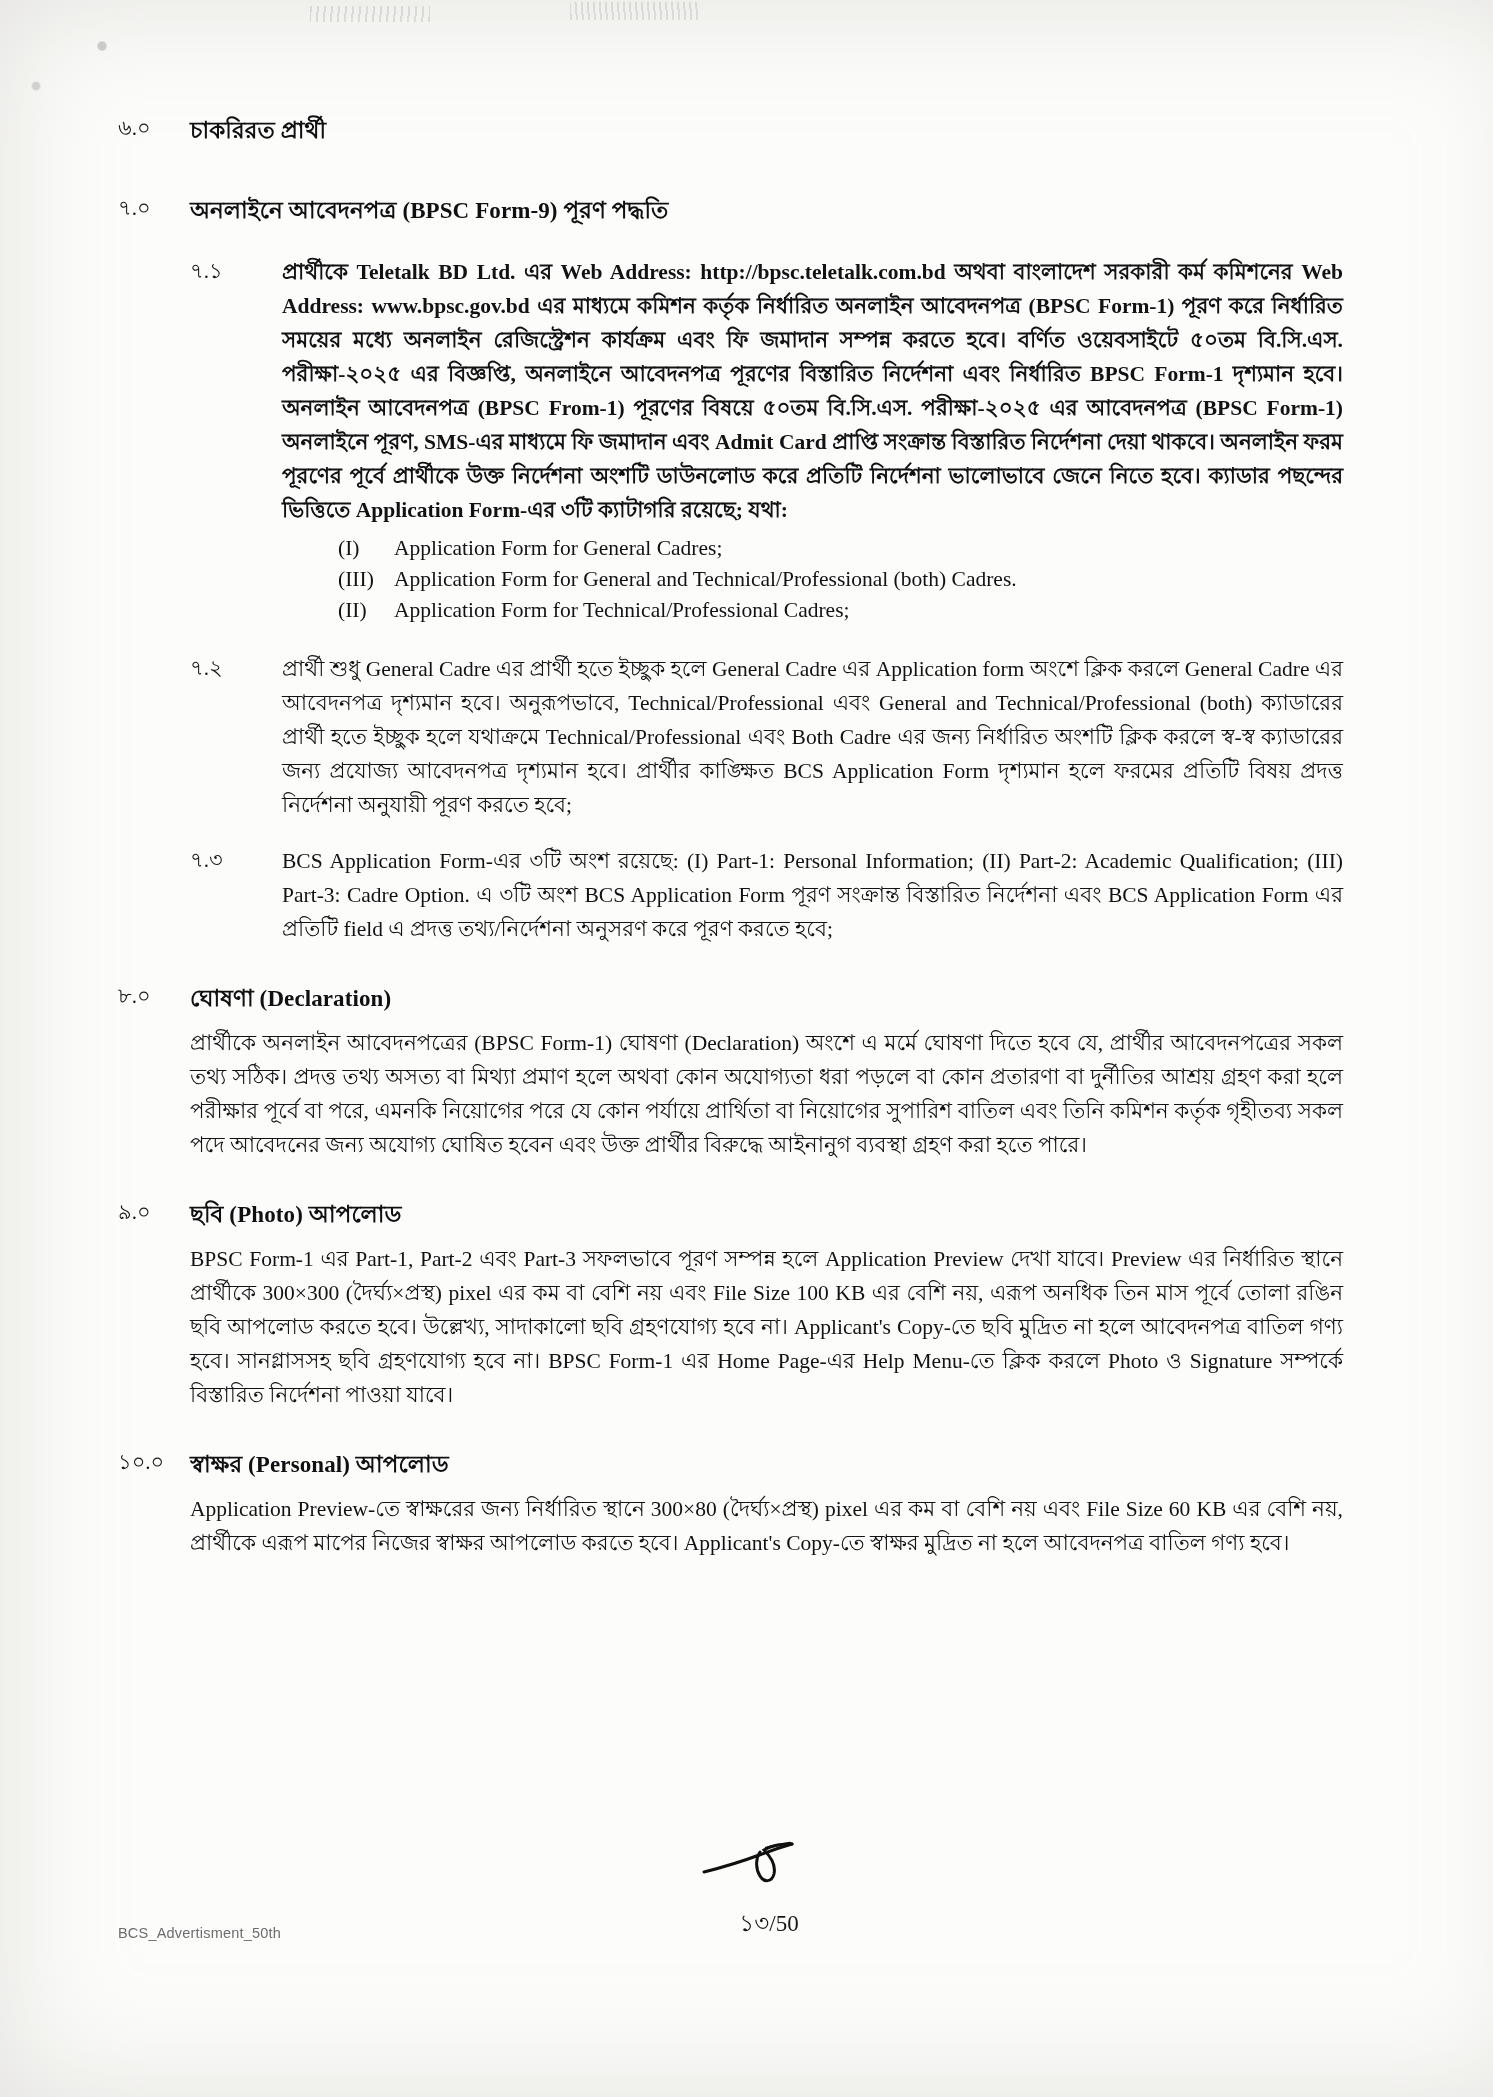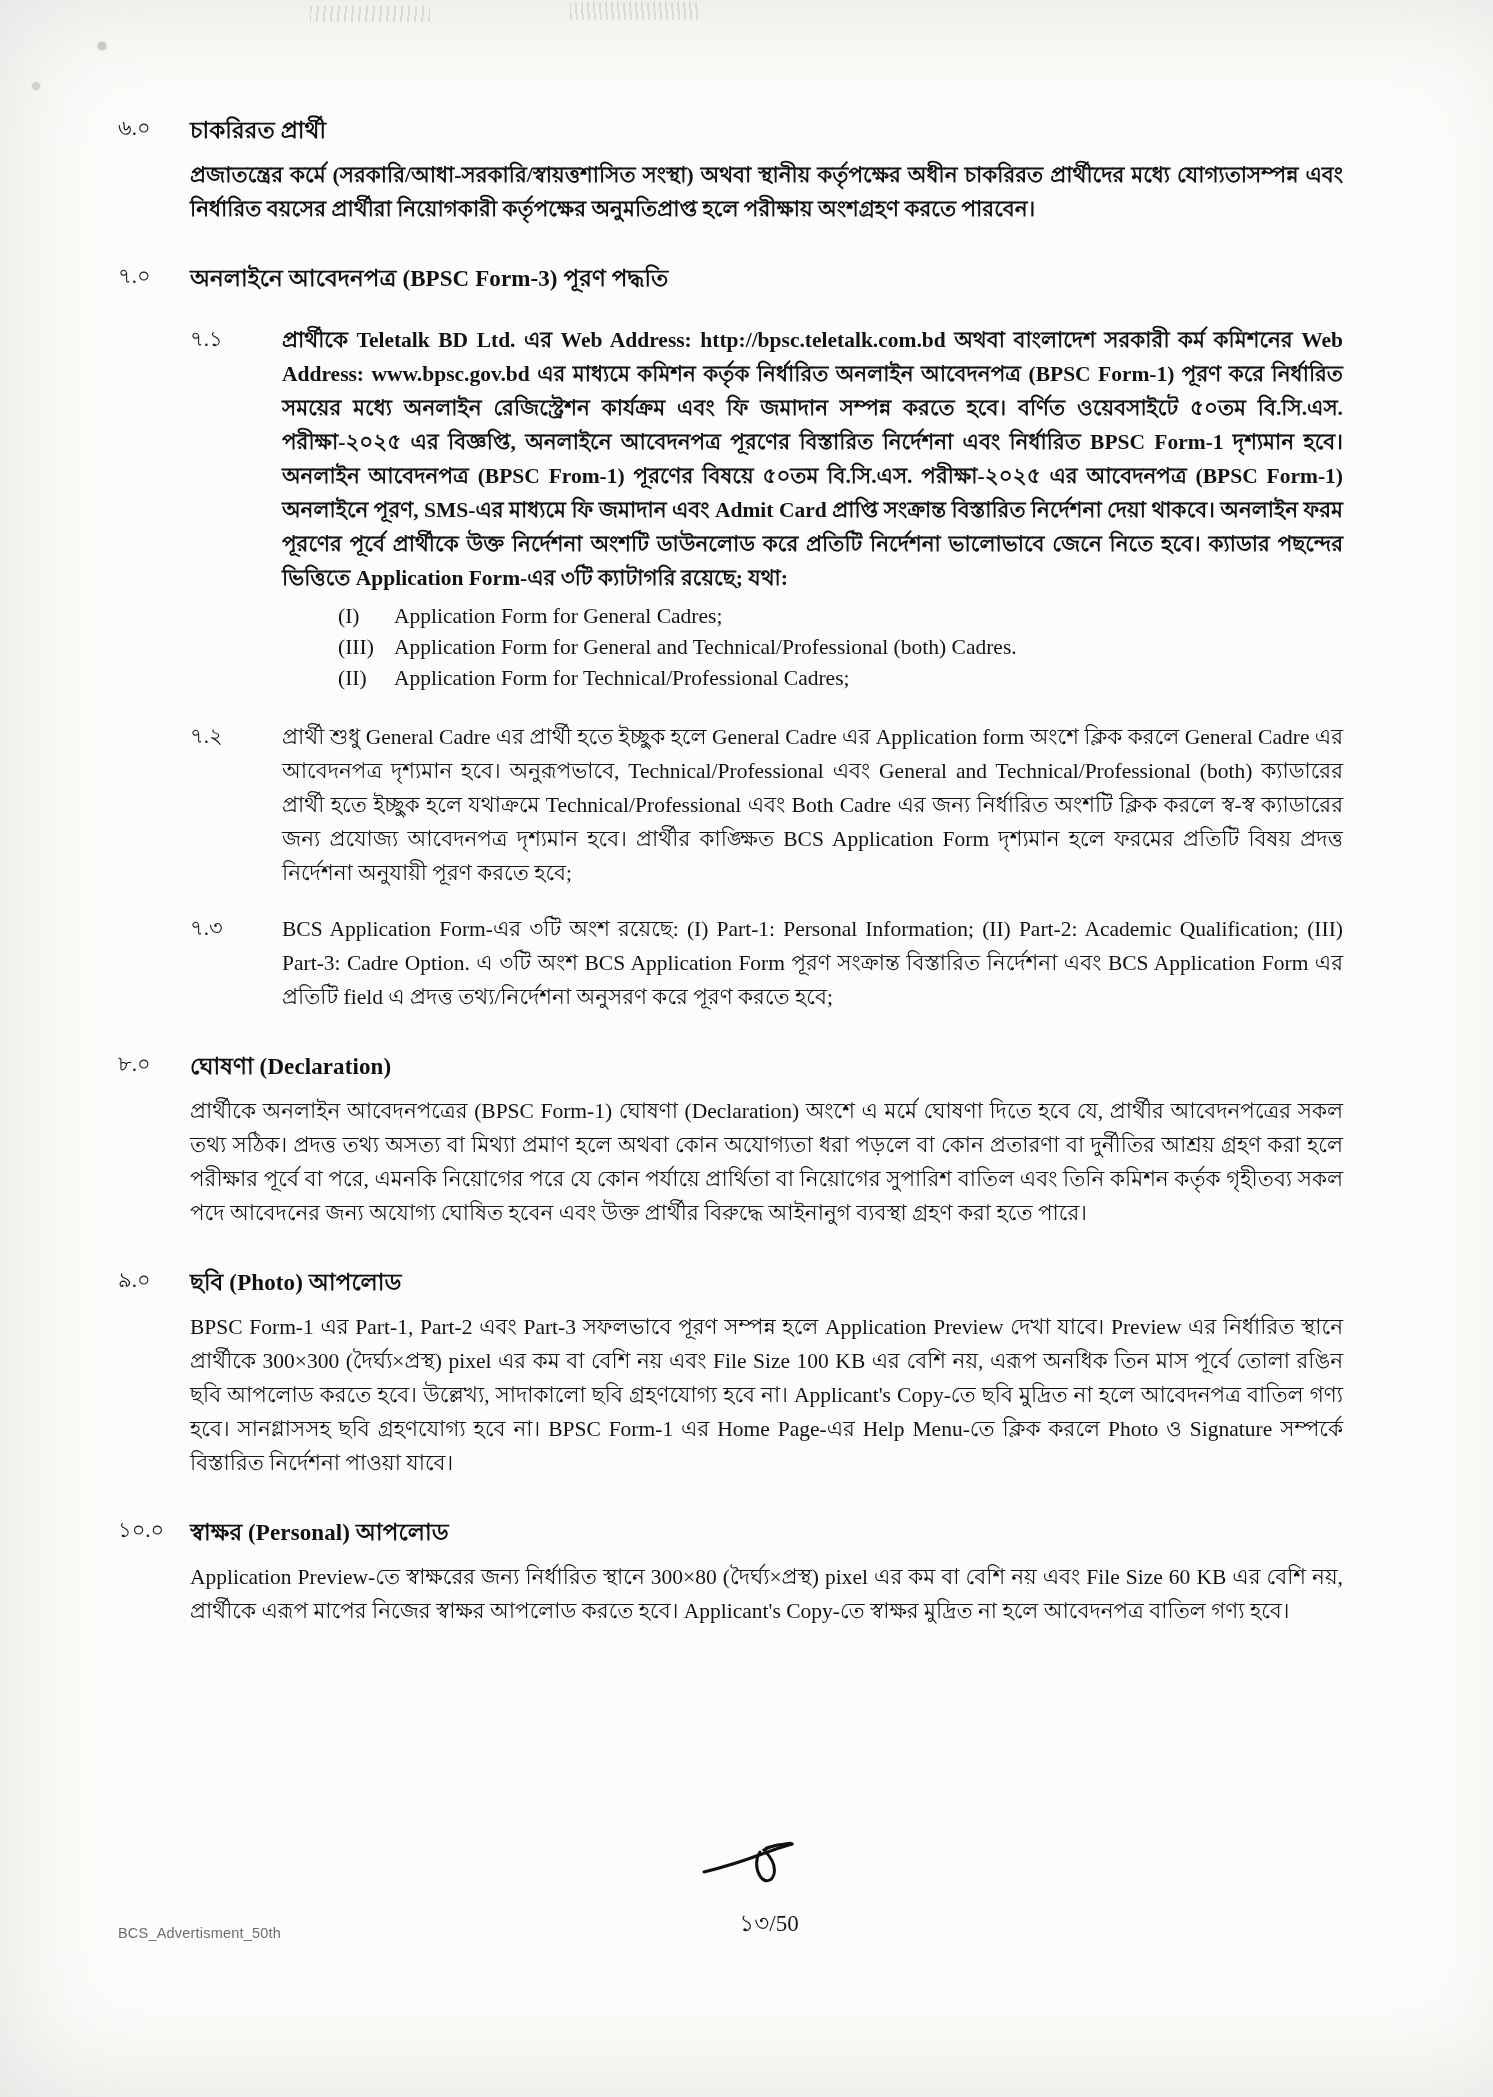--- a/index.html
+++ b/index.html
@@ -151,30 +151,29 @@
   <div class="scan-noise speck-2"></div>
   <div class="scan-noise speck-3"></div>
   <div class="scan-noise speck-4"></div>
 
   <div class="content" style="padding:112px 150px 0 118px; box-sizing:border-box;">
 
     <div class="section">
       <div class="sec-num">৬.০</div>
       <div class="sec-body">
         <div class="sec-title">চাকরিরত প্রার্থী</div>
-        <div class="para bold">প্রজাতন্ত্রের কর্মে (সরকারি/আধা-সরকারি/স্বায়ত্তশাসিত সংস্থা) অথবা স্থানীয় কর্তৃপক্ষের অধীন চাকরিরত প্রার্থীদের মধ্যে যোগ্যতাসম্পন্ন এবং নির্ধারিত বয়সের প্রার্থীরা নিয়োগকারী কর্তৃপক্ষের অনুমতিপ্রাপ্ত হলে পরীক্ষায় অংশগ্রহণ করতে পারবেন।</div>
       </div>
     </div>
 
     <div class="block-gap"></div>
 
     <div class="section">
       <div class="sec-num">৭.০</div>
       <div class="sec-body">
-        <div class="sec-title">অনলাইনে আবেদনপত্র (BPSC Form-3) পূরণ পদ্ধতি</div>
+        <div class="sec-title">অনলাইনে আবেদনপত্র (BPSC Form-9) পূরণ পদ্ধতি</div>
 
         <div class="sub">
           <div class="sub-num">৭.১</div>
           <div class="para bold">প্রার্থীকে Teletalk BD Ltd. এর Web Address: http://bpsc.teletalk.com.bd অথবা বাংলাদেশ সরকারী কর্ম কমিশনের Web Address: www.bpsc.gov.bd এর মাধ্যমে কমিশন কর্তৃক নির্ধারিত অনলাইন আবেদনপত্র (BPSC Form-1) পূরণ করে নির্ধারিত সময়ের মধ্যে অনলাইন রেজিস্ট্রেশন কার্যক্রম এবং ফি জমাদান সম্পন্ন করতে হবে। বর্ণিত ওয়েবসাইটে ৫০তম বি.সি.এস. পরীক্ষা-২০২৫ এর বিজ্ঞপ্তি, অনলাইনে আবেদনপত্র পূরণের বিস্তারিত নির্দেশনা এবং নির্ধারিত BPSC Form-1 দৃশ্যমান হবে। অনলাইন আবেদনপত্র (BPSC From-1) পূরণের বিষয়ে ৫০তম বি.সি.এস. পরীক্ষা-২০২৫ এর আবেদনপত্র (BPSC Form-1) অনলাইনে পূরণ, SMS-এর মাধ্যমে ফি জমাদান এবং Admit Card প্রাপ্তি সংক্রান্ত বিস্তারিত নির্দেশনা দেয়া থাকবে। অনলাইন ফরম পূরণের পূর্বে প্রার্থীকে উক্ত নির্দেশনা অংশটি ডাউনলোড করে প্রতিটি নির্দেশনা ভালোভাবে জেনে নিতে হবে। ক্যাডার পছন্দের ভিত্তিতে Application Form-এর ৩টি ক্যাটাগরি রয়েছে; যথা:</div>
           <ul class="roman-list">
             <li>
               <span class="rn">(I)</span>
               <span>Application Form for General Cadres;</span>
             </li>
             <li>

